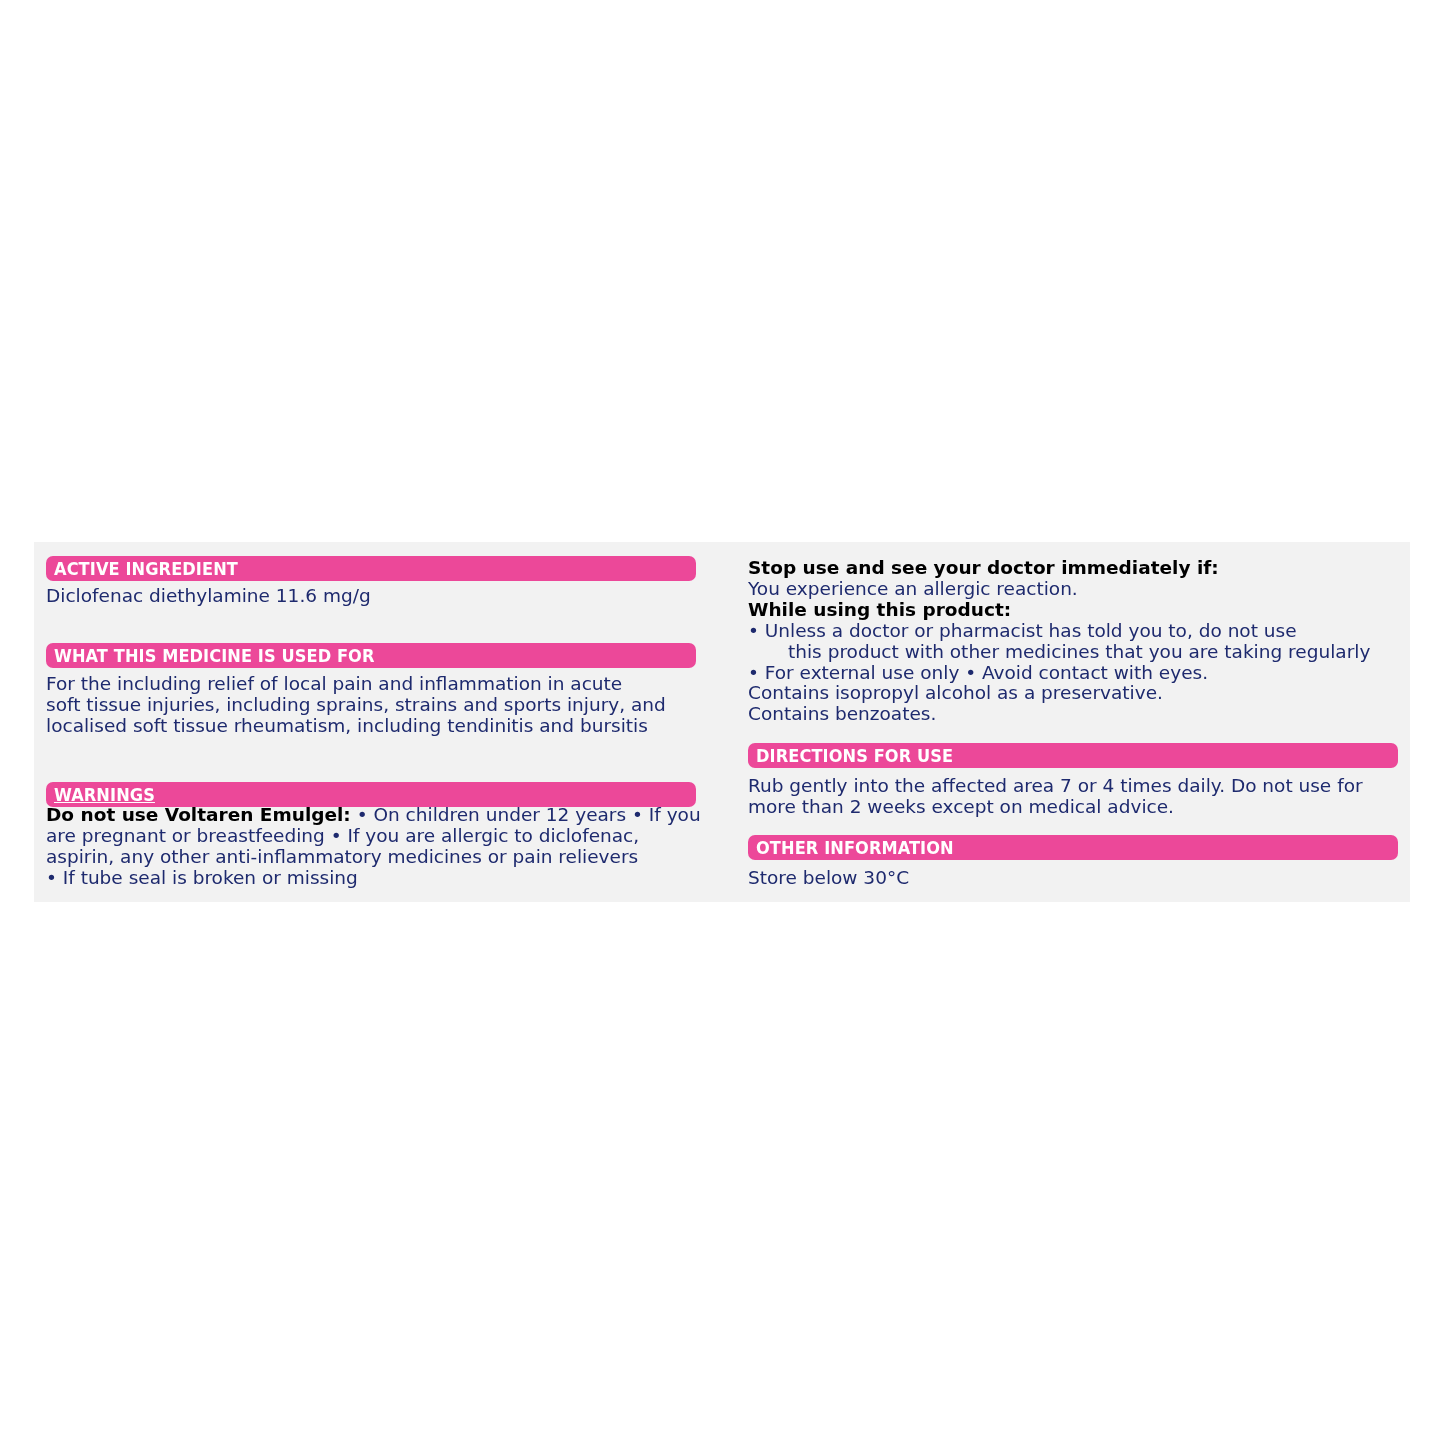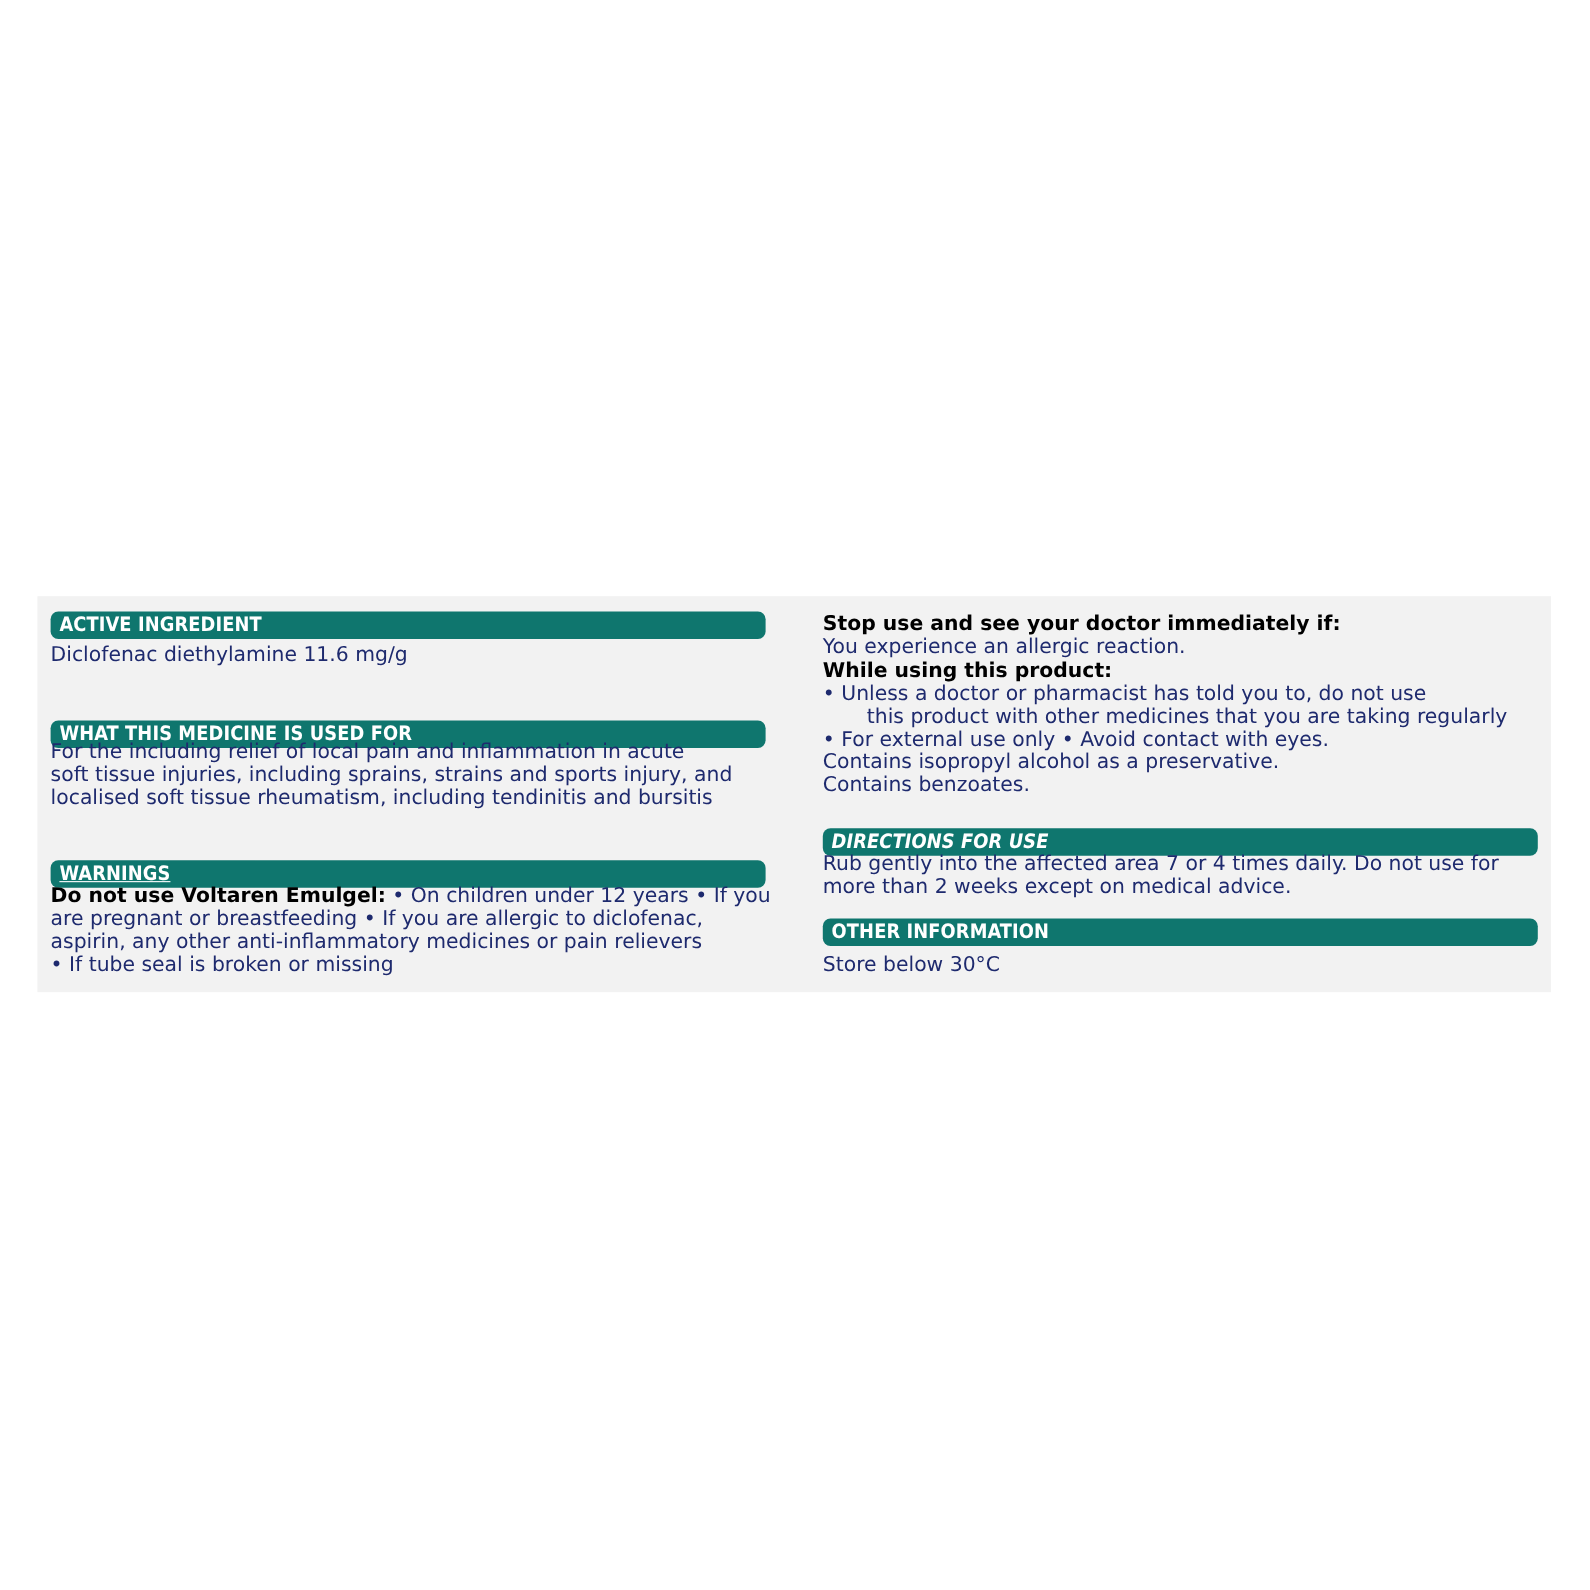--- a/index.html
+++ b/index.html
@@ -8,41 +8,41 @@
     font-family:"DejaVu Sans", sans-serif; color:#1e2a6e;
   }
   .panel {
     position:absolute; left:34px; top:542px; width:1376px; height:360px;
     background:#f2f2f2;
   }
   .col { position:absolute; top:0; }
   .col-left { left:12px; width:650px; }
   .col-right { left:714px; width:650px; }
   .hdr {
-    position:absolute; height:25px; border-radius:7px; background:#0f766e;
+    position:absolute; height:25px; border-radius:7px; background:#ec4899;
     color:#ffffff; font-weight:bold; font-size:18px; line-height:26px;
     padding-left:8px; box-sizing:border-box; width:650px; letter-spacing:0.1px;
     font-family:"DejaVu Sans Condensed","DejaVu Sans", sans-serif;
   }
   .txt {
     position:absolute; font-size:18.5px; line-height:20.8px; color:#1e2a6e;
     white-space:pre; letter-spacing:0;
   }
   .bold { font-weight:bold; color:#000000; }
 </style>
 </head>
 <body>
 
 <div class="panel">
 
   <div class="col col-left">
     <div class="hdr" style="top:14px;">ACTIVE INGREDIENT</div>
     <div class="txt" style="top:44px;text-align:right;">Diclofenac diethylamine 11.6 mg/g</div>
 
-    <div class="hdr" style="top:101px;margin-top:12px;">WHAT THIS MEDICINE IS USED FOR</div>
+    <div class="hdr" style="top:101px;">WHAT THIS MEDICINE IS USED FOR</div>
     <div class="txt" style="top:132px;">For the including relief of local pain and inflammation in acute</div>
     <div class="txt" style="top:153px;">soft tissue injuries, including sprains, strains and sports injury, and</div>
     <div class="txt" style="top:174px;">localised soft tissue rheumatism, including tendinitis and bursitis</div>
 
     <div class="hdr" style="top:240px;text-decoration:underline;">WARNINGS</div>
     <div class="txt" style="top:263px;"><span class="bold">Do not use Voltaren Emulgel:</span><span> • On children under 12 years • If you</span></div>
     <div class="txt" style="top:284px;">are pregnant or breastfeeding • If you are allergic to diclofenac,</div>
     <div class="txt" style="top:305px;">aspirin, any other anti-inflammatory medicines or pain relievers</div>
     <div class="txt" style="top:326px;">• If tube seal is broken or missing</div>
   </div>
@@ -50,20 +50,20 @@
   <div class="col col-right">
     <div class="txt bold" style="top:16px;">Stop use and see your doctor immediately if:</div>
     <div class="txt" style="top:37px;">You experience an allergic reaction.</div>
     <div class="txt bold" style="top:58px;">While using this product:</div>
     <div class="txt" style="top:79px;">• Unless a doctor or pharmacist has told you to, do not use</div>
     <div class="txt" style="top:100px;margin-left:40px;">this product with other medicines that you are taking regularly</div>
     <div class="txt" style="top:121px;">• For external use only • Avoid contact with eyes.</div>
     <div class="txt" style="top:141px;">Contains isopropyl alcohol as a preservative.</div>
     <div class="txt" style="top:162px;">Contains benzoates.</div>
 
-    <div class="hdr" style="top:211px;font-style:italic;">DIRECTIONS FOR USE</div>
+    <div class="hdr" style="top:201px;">DIRECTIONS FOR USE</div>
     <div class="txt" style="top:234px;">Rub gently into the affected area 7 or 4 times daily. Do not use for</div>
     <div class="txt" style="top:255px;">more than 2 weeks except on medical advice.</div>
 
     <div class="hdr" style="top:293px;">OTHER INFORMATION</div>
     <div class="txt" style="top:326px;">Store below 30°C</div>
   </div>
 </div>
 
 </body></html>

